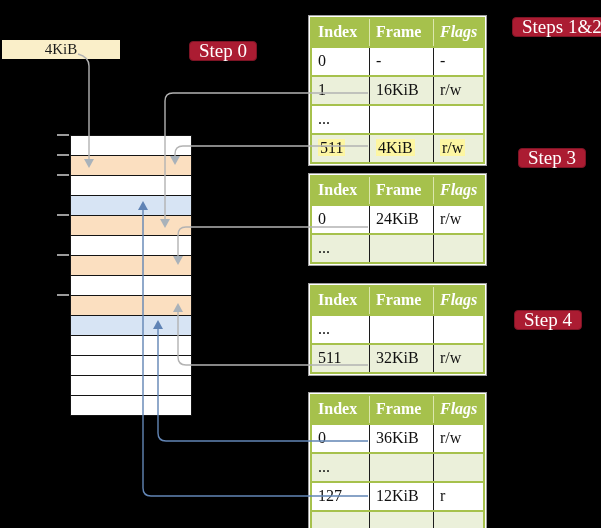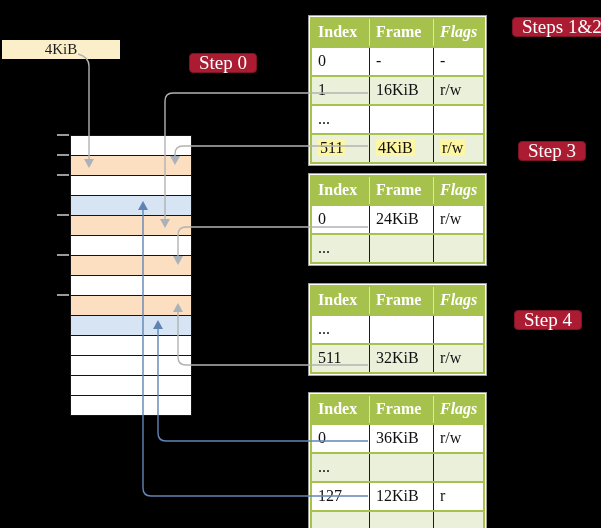--- a/index.html
+++ b/index.html
@@ -61,23 +61,23 @@
   .garrow { fill:var(--gray-arrow); }
   .barrow { fill:var(--blue-arrow); }
 </style>
 </head>
 <body>
 
 <div id="canvas" style="--background: #000000; --badge: #ab1c32; --badge-border: #7d1425; --green: #a6c14c; --green-light: #ebf0da; --peach: #fbdfc0; --blue-row: #d7e4f4; --cream: #faefc9; --gray-line: #b3b3b3; --gray-arrow: #a9b2ba; --blue-line: #6285b5; --blue-arrow: #5f83b5; --highlight: #fdf6a2;">
 
   <div class="size-box">4KiB</div>
 
-  <div class="badge" style="left:189px;top:53px;">Step 0</div>
+  <div class="badge" style="left:189px;top:41px;">Step 0</div>
   <div class="badge" style="left:512px;top:17px;">Steps 1&amp;2</div>
-  <div class="badge" style="left:518px;top:141px;">Step 3</div>
+  <div class="badge" style="left:518px;top:148px;">Step 3</div>
   <div class="badge" style="left:514px;top:266px;margin-top:44px;">Step 4</div>
 
   <div id="memory">
       <div class="mrow free"></div>
       <div class="mrow pagetable"></div>
       <div class="mrow free"></div>
       <div class="mrow data"></div>
       <div class="mrow pagetable"></div>
       <div class="mrow free"></div>
       <div class="mrow pagetable"></div>

